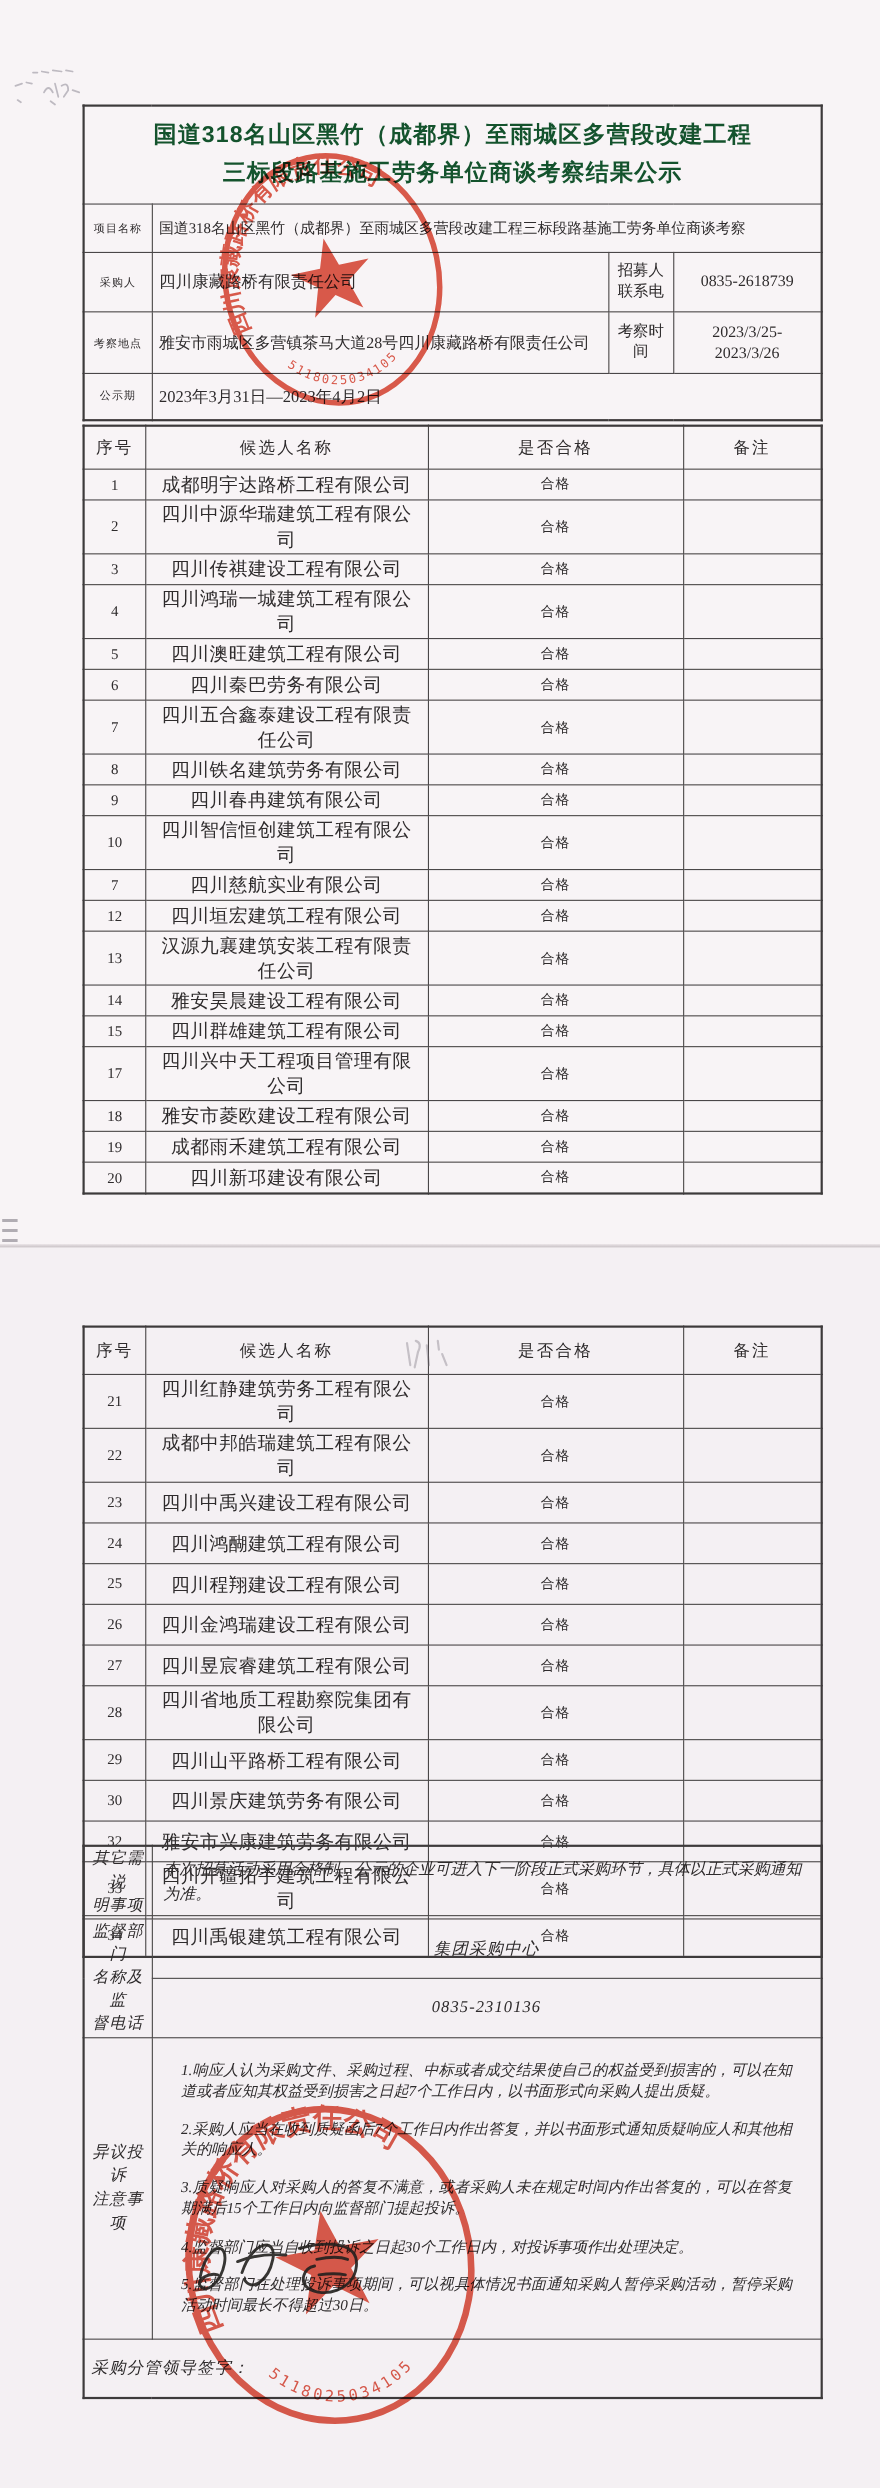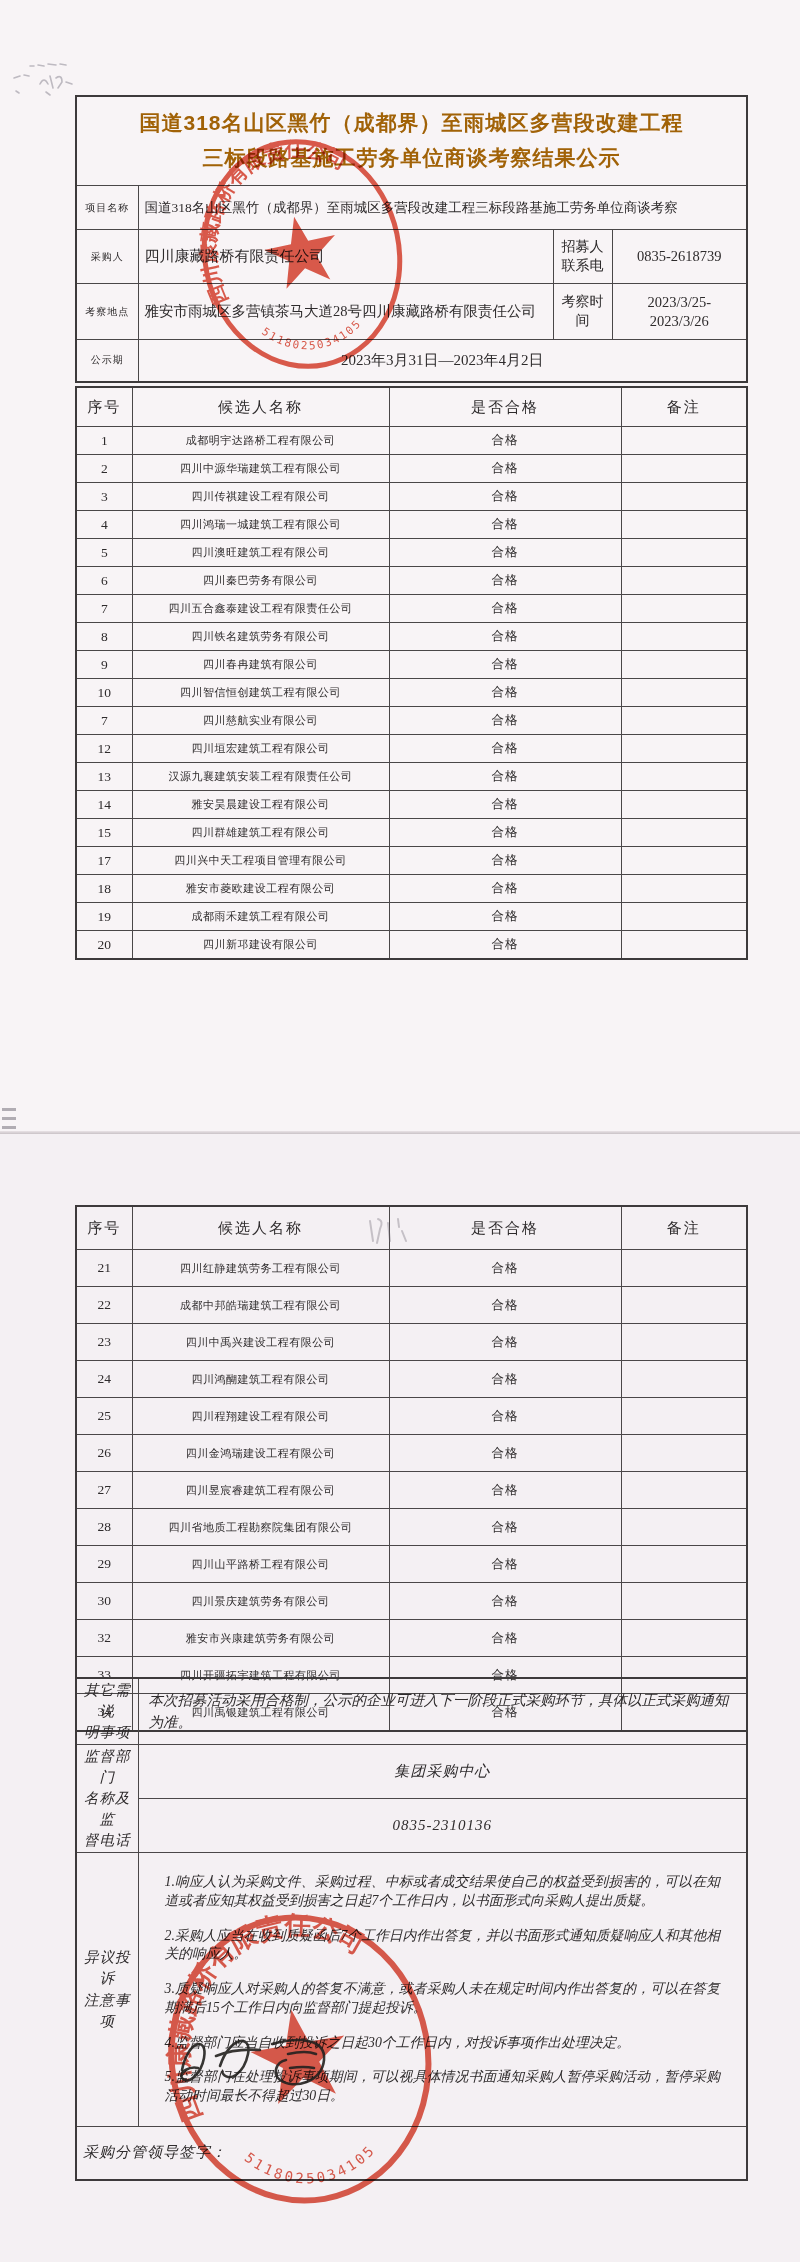--- a/index.html
+++ b/index.html
@@ -15,36 +15,36 @@
   .page-break{position:absolute;left:0;top:1131px;width:800px;height:3px;
     background:linear-gradient(#e9e3e6,#c9c2c6);}
   table{border-collapse:collapse;table-layout:fixed;position:absolute;background:transparent;}
   td,th{border:1.5px solid #4a4748;padding:1px 6px;font-weight:normal;vertical-align:middle;}
   table{border:2px solid #3d3a3b;}
   .prewrap{white-space:pre-line;}
   
   #tblA{left:75px;top:95px;width:671px;}
   #tblA .title-cell{height:86px;text-align:center;border-bottom:1.5px solid #4a4748;}
   .doc-title{font-family:"Liberation Sans","DejaVu Sans",sans-serif;font-weight:bold;
-    color:#a16207;font-size:21px;line-height:1.65;letter-spacing:1px;}
+    color:#14532d;font-size:21px;line-height:1.65;letter-spacing:1px;}
   .lbl{text-align:center;font-size:10px;letter-spacing:1px;}
   .val{font-size:13.5px;}
   .sublbl{text-align:center;font-size:14px;line-height:1.35;}
   .subval{text-align:center;font-size:14.5px;line-height:1.3;font-family:"Liberation Serif",serif;}
-  .centered{text-align:center;}
+  .centered{text-align:left;}
   
   #tblB{left:75px;top:386px;width:671px;}
   #tblC{left:75px;top:1205px;width:671px;}
   .cols-head th{font-size:15px;letter-spacing:2px;text-align:center;}
   #tblB .cols-head th{height:36px;}
   #tblC .cols-head th{height:40px;}
   #tblB .c-row td{height:25px;}
   #tblC .c-row td{height:34px;}
   .c-no{text-align:center;font-size:13.5px;}
-  .c-name{text-align:center;font-size:11px;letter-spacing:.5px;}
+  .c-name{text-align:center;font-size:17px;letter-spacing:.5px;}
   .c-status{text-align:center;font-size:12.5px;letter-spacing:1px;}
   .c-remark{text-align:center;font-size:12.5px;}
   
   #tblD{left:75px;top:1677px;width:671px;font-style:italic;}
   #tblD .note-lbl{text-align:center;font-size:14.5px;line-height:1.45;letter-spacing:1px;}
   .note-val{font-size:14.5px;line-height:1.5;padding:4px 10px;}
   .sup-center{text-align:center;font-size:15px;letter-spacing:1px;}
   .complaints p{margin:16px;font-size:13.8px;line-height:1.36;text-align:justify;}
   .complaints{padding:4px 10px;}
   .sig-row td{height:50px;font-size:15px;letter-spacing:1px;}

